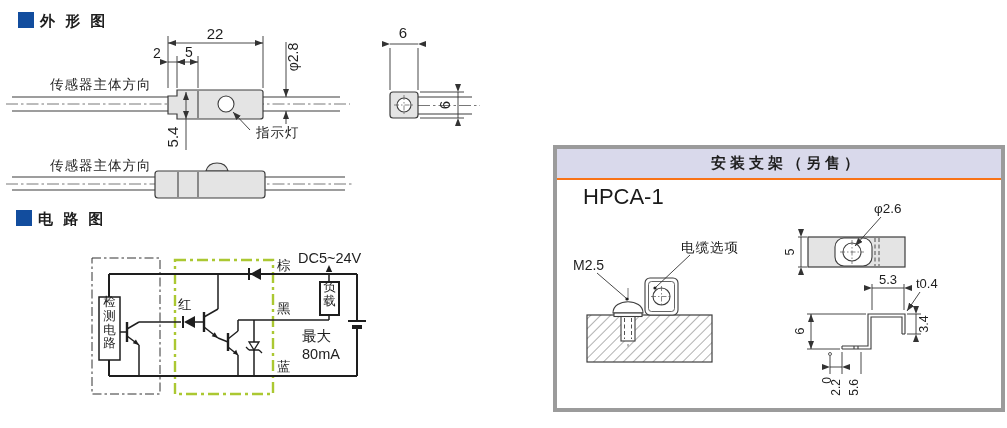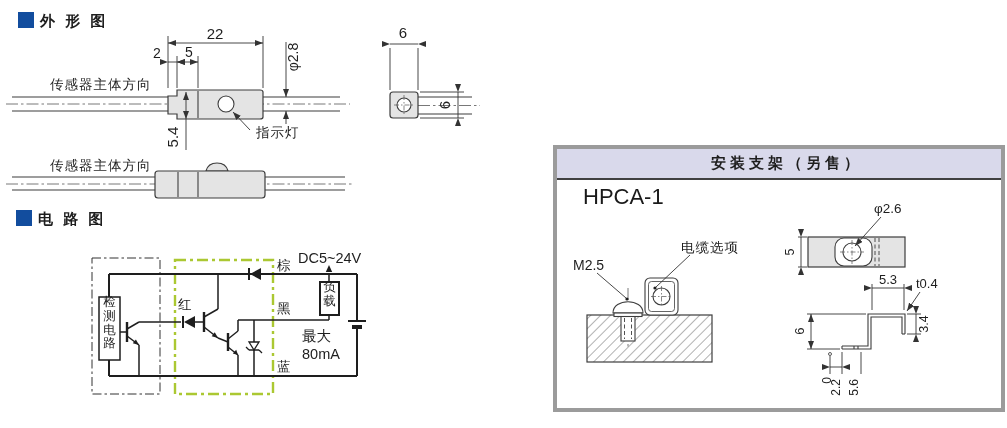--- a/index.html
+++ b/index.html
@@ -17,21 +17,21 @@
   .grayfill{fill:#e4e4e4;stroke:#3d3d3d;stroke-width:1.2;}
   .whitefill{fill:#fff;stroke:#3d3d3d;stroke-width:1.1;}
   .gbox{stroke:#abc832;stroke-width:2.4;stroke-dasharray:11 4 3 4;fill:none;}
   .bbox{stroke:#333;stroke-width:1;stroke-dasharray:9 3 2.5 3;fill:none;}
   .dimtxt{font-size:14px;}
   .dimtxt15{font-size:15px;}
   .cjk{font-size:13.5px;letter-spacing:1px;}
   .sect-title{font-size:15px;font-weight:bold;letter-spacing:3px;}
   .bracket-panel{position:absolute;left:553px;top:145px;width:452px;height:267px;
                  border:4px solid #9b9b9b;background:#fff;box-sizing:border-box;}
-  .bracket-header{height:29px;background:#d9d9eb;border-bottom:2px solid #404040;
+  .bracket-header{height:29px;background:#d9d9eb;border-bottom:2px solid #f97316;
                   display:flex;align-items:center;justify-content:center;
                   font-size:15px;font-weight:bold;letter-spacing:4px;color:#1e1e1e;padding-left:16px;}
   .bracket-body{position:relative;width:501px;height:228px;}
   .bracket-body svg{position:absolute;left:0;top:0;}
   .model-txt{font-size:22px;fill:#1a1a1a;}
 </style>
 </head>
 <body>
 
 <div class="canvas">

